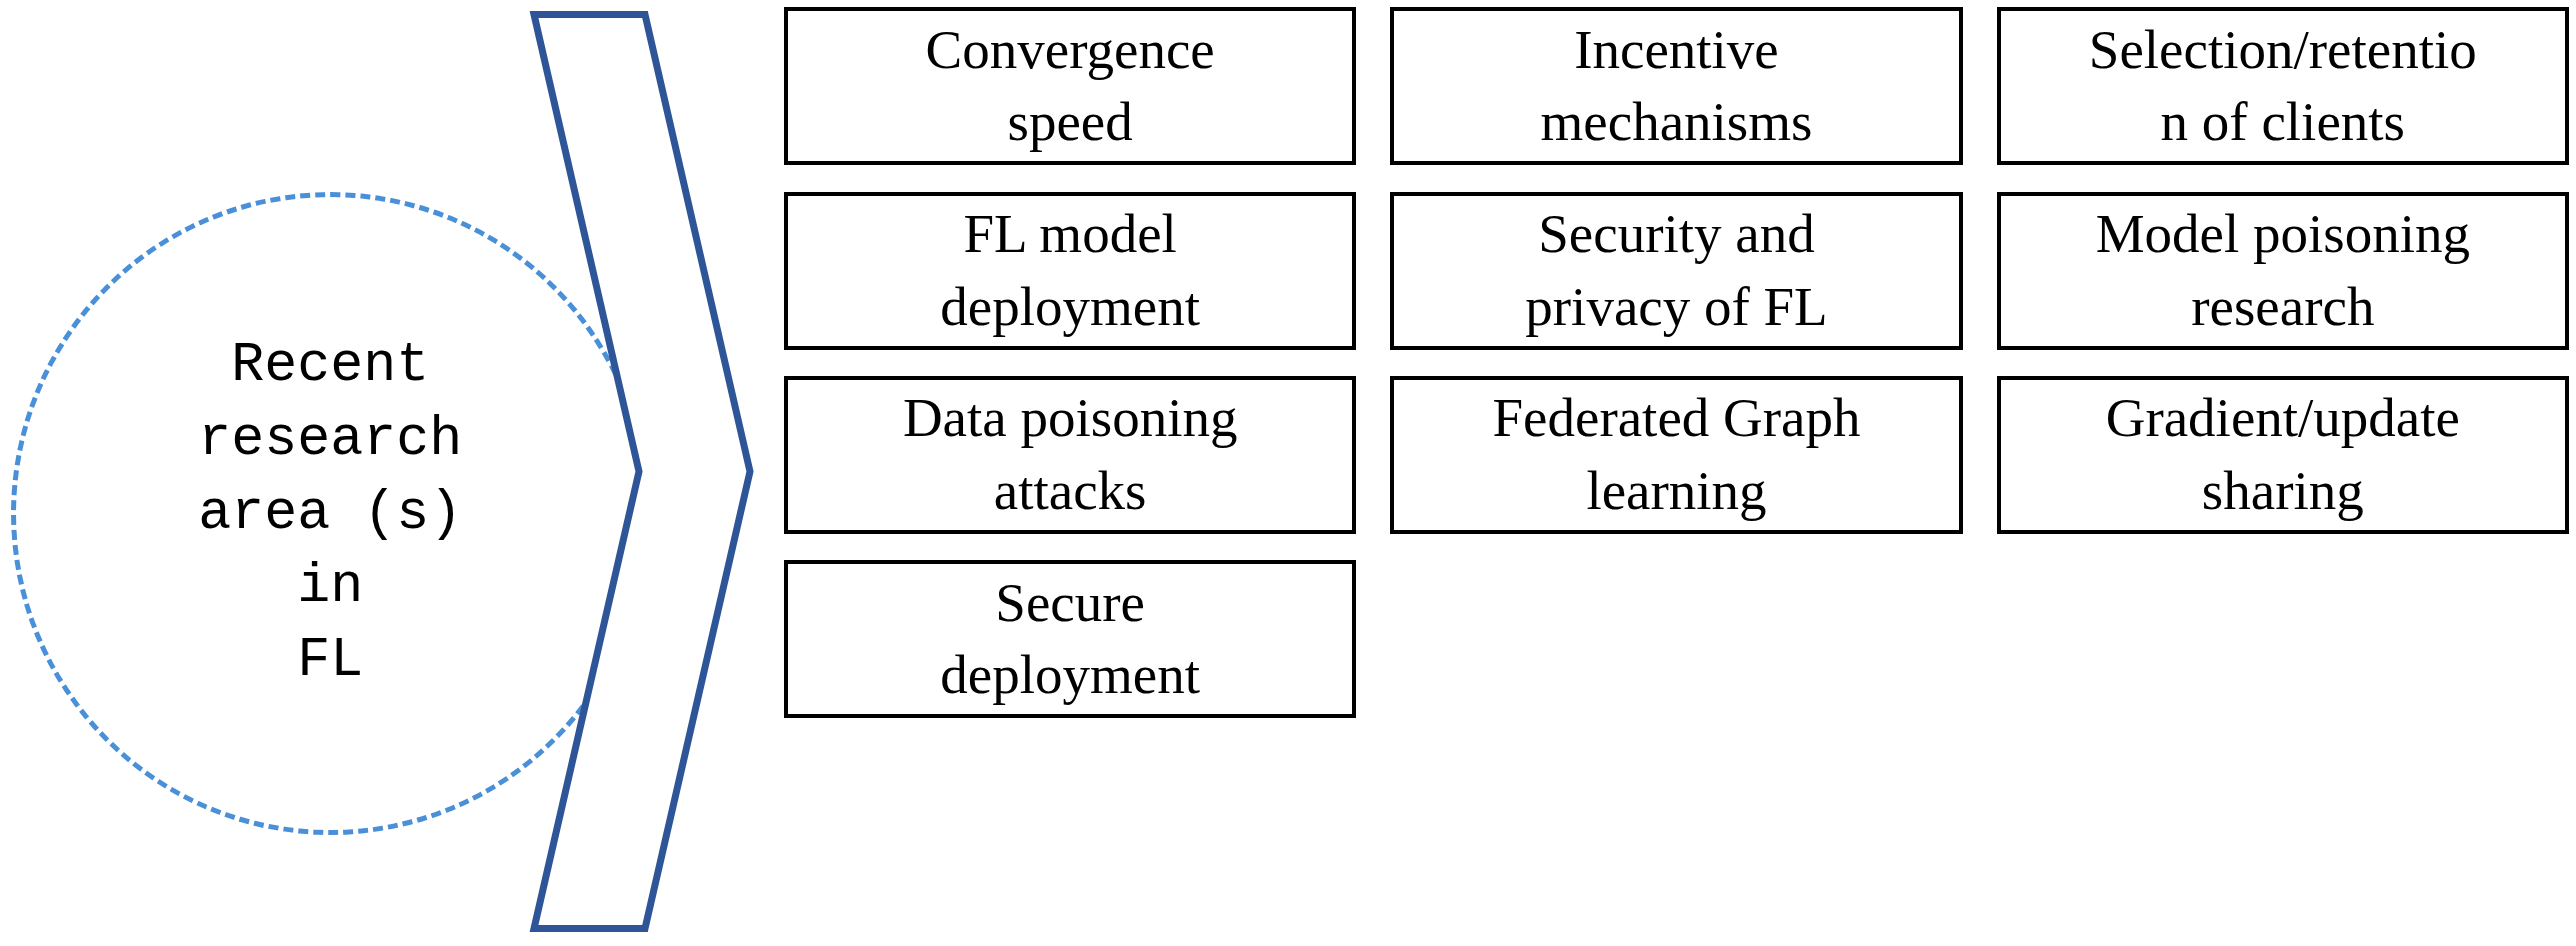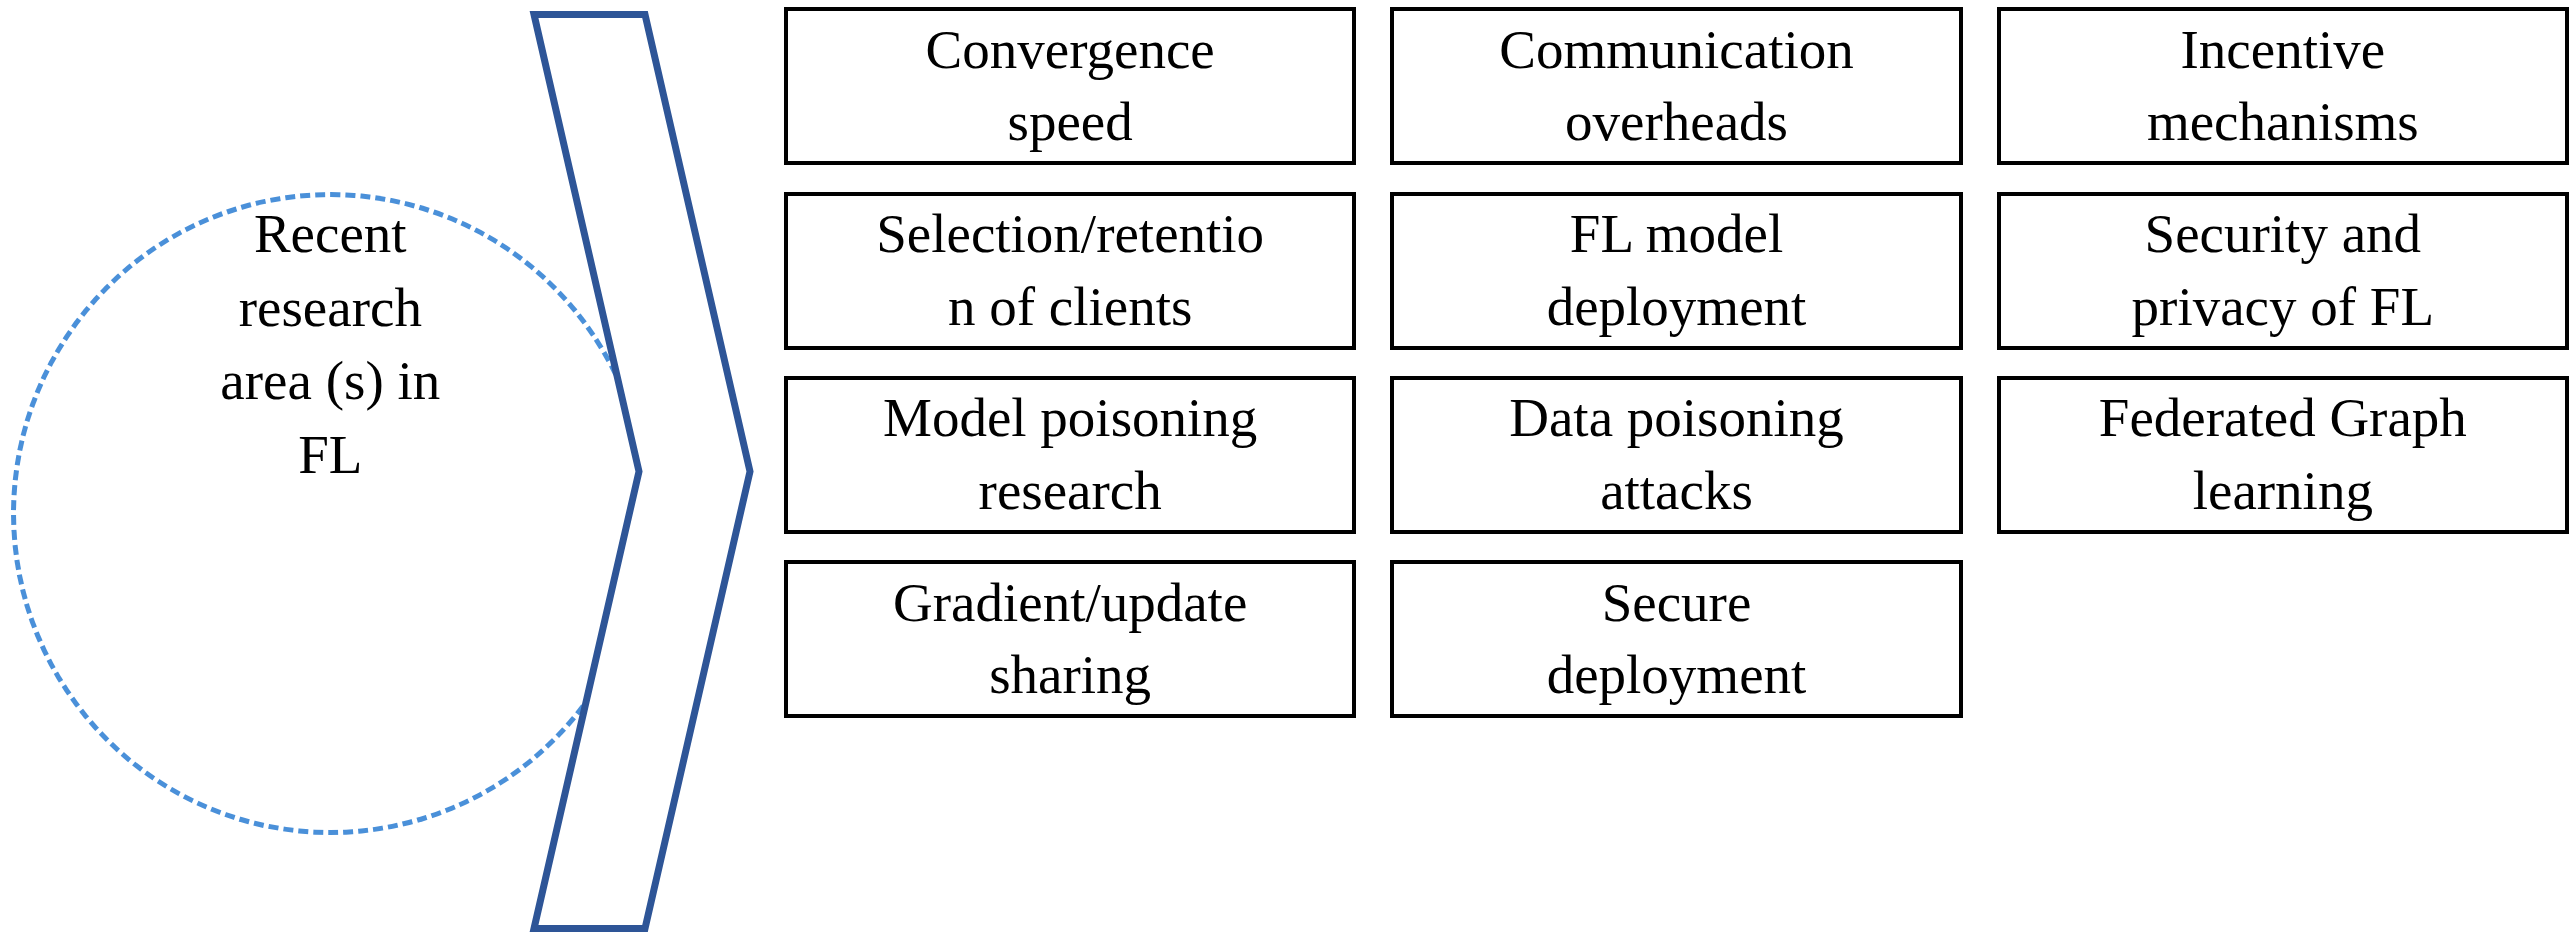--- a/index.html
+++ b/index.html
@@ -25,22 +25,23 @@
   .circle-node {
     position: absolute;
     left: 10.8px;
     top: 192px;
     width: 639px;
     height: 643px;
     border: 5.4px dashed #4a90d9;
     border-radius: 50%;
     box-sizing: border-box;
     display: flex;
-    align-items: flex-start;
+    align-items: center;
     justify-content: center;
+    font-family: Liberation Mono, monospace;
   }
   .circle-label {
     width: 336px;
     text-align: center;
     font-size: 55px;
     line-height: 1.34;
     color: #000000;
     white-space: pre-line;
   }
 
@@ -102,24 +103,20 @@
     <polygon points="30,24 215,24 390,786 215,1548 30,1548 205,786" fill="#ffffff" stroke="#2e5597" stroke-width="7" stroke-linejoin="miter" vector-effect="non-scaling-stroke"></polygon>
   </svg>
 
   <div class="topic-grid">
 
     <div class="topic-box">
       <span class="topic-text">Convergence
 speed</span>
     </div>
 
-    <div class="topic-box">
-      <span class="topic-text">Communication
-overheads</span>
-    </div>
 
     <div class="topic-box">
       <span class="topic-text">Incentive
 mechanisms</span>
     </div>
 
     <div class="topic-box">
       <span class="topic-text">Selection/retentio
 n of clients</span>
     </div>

